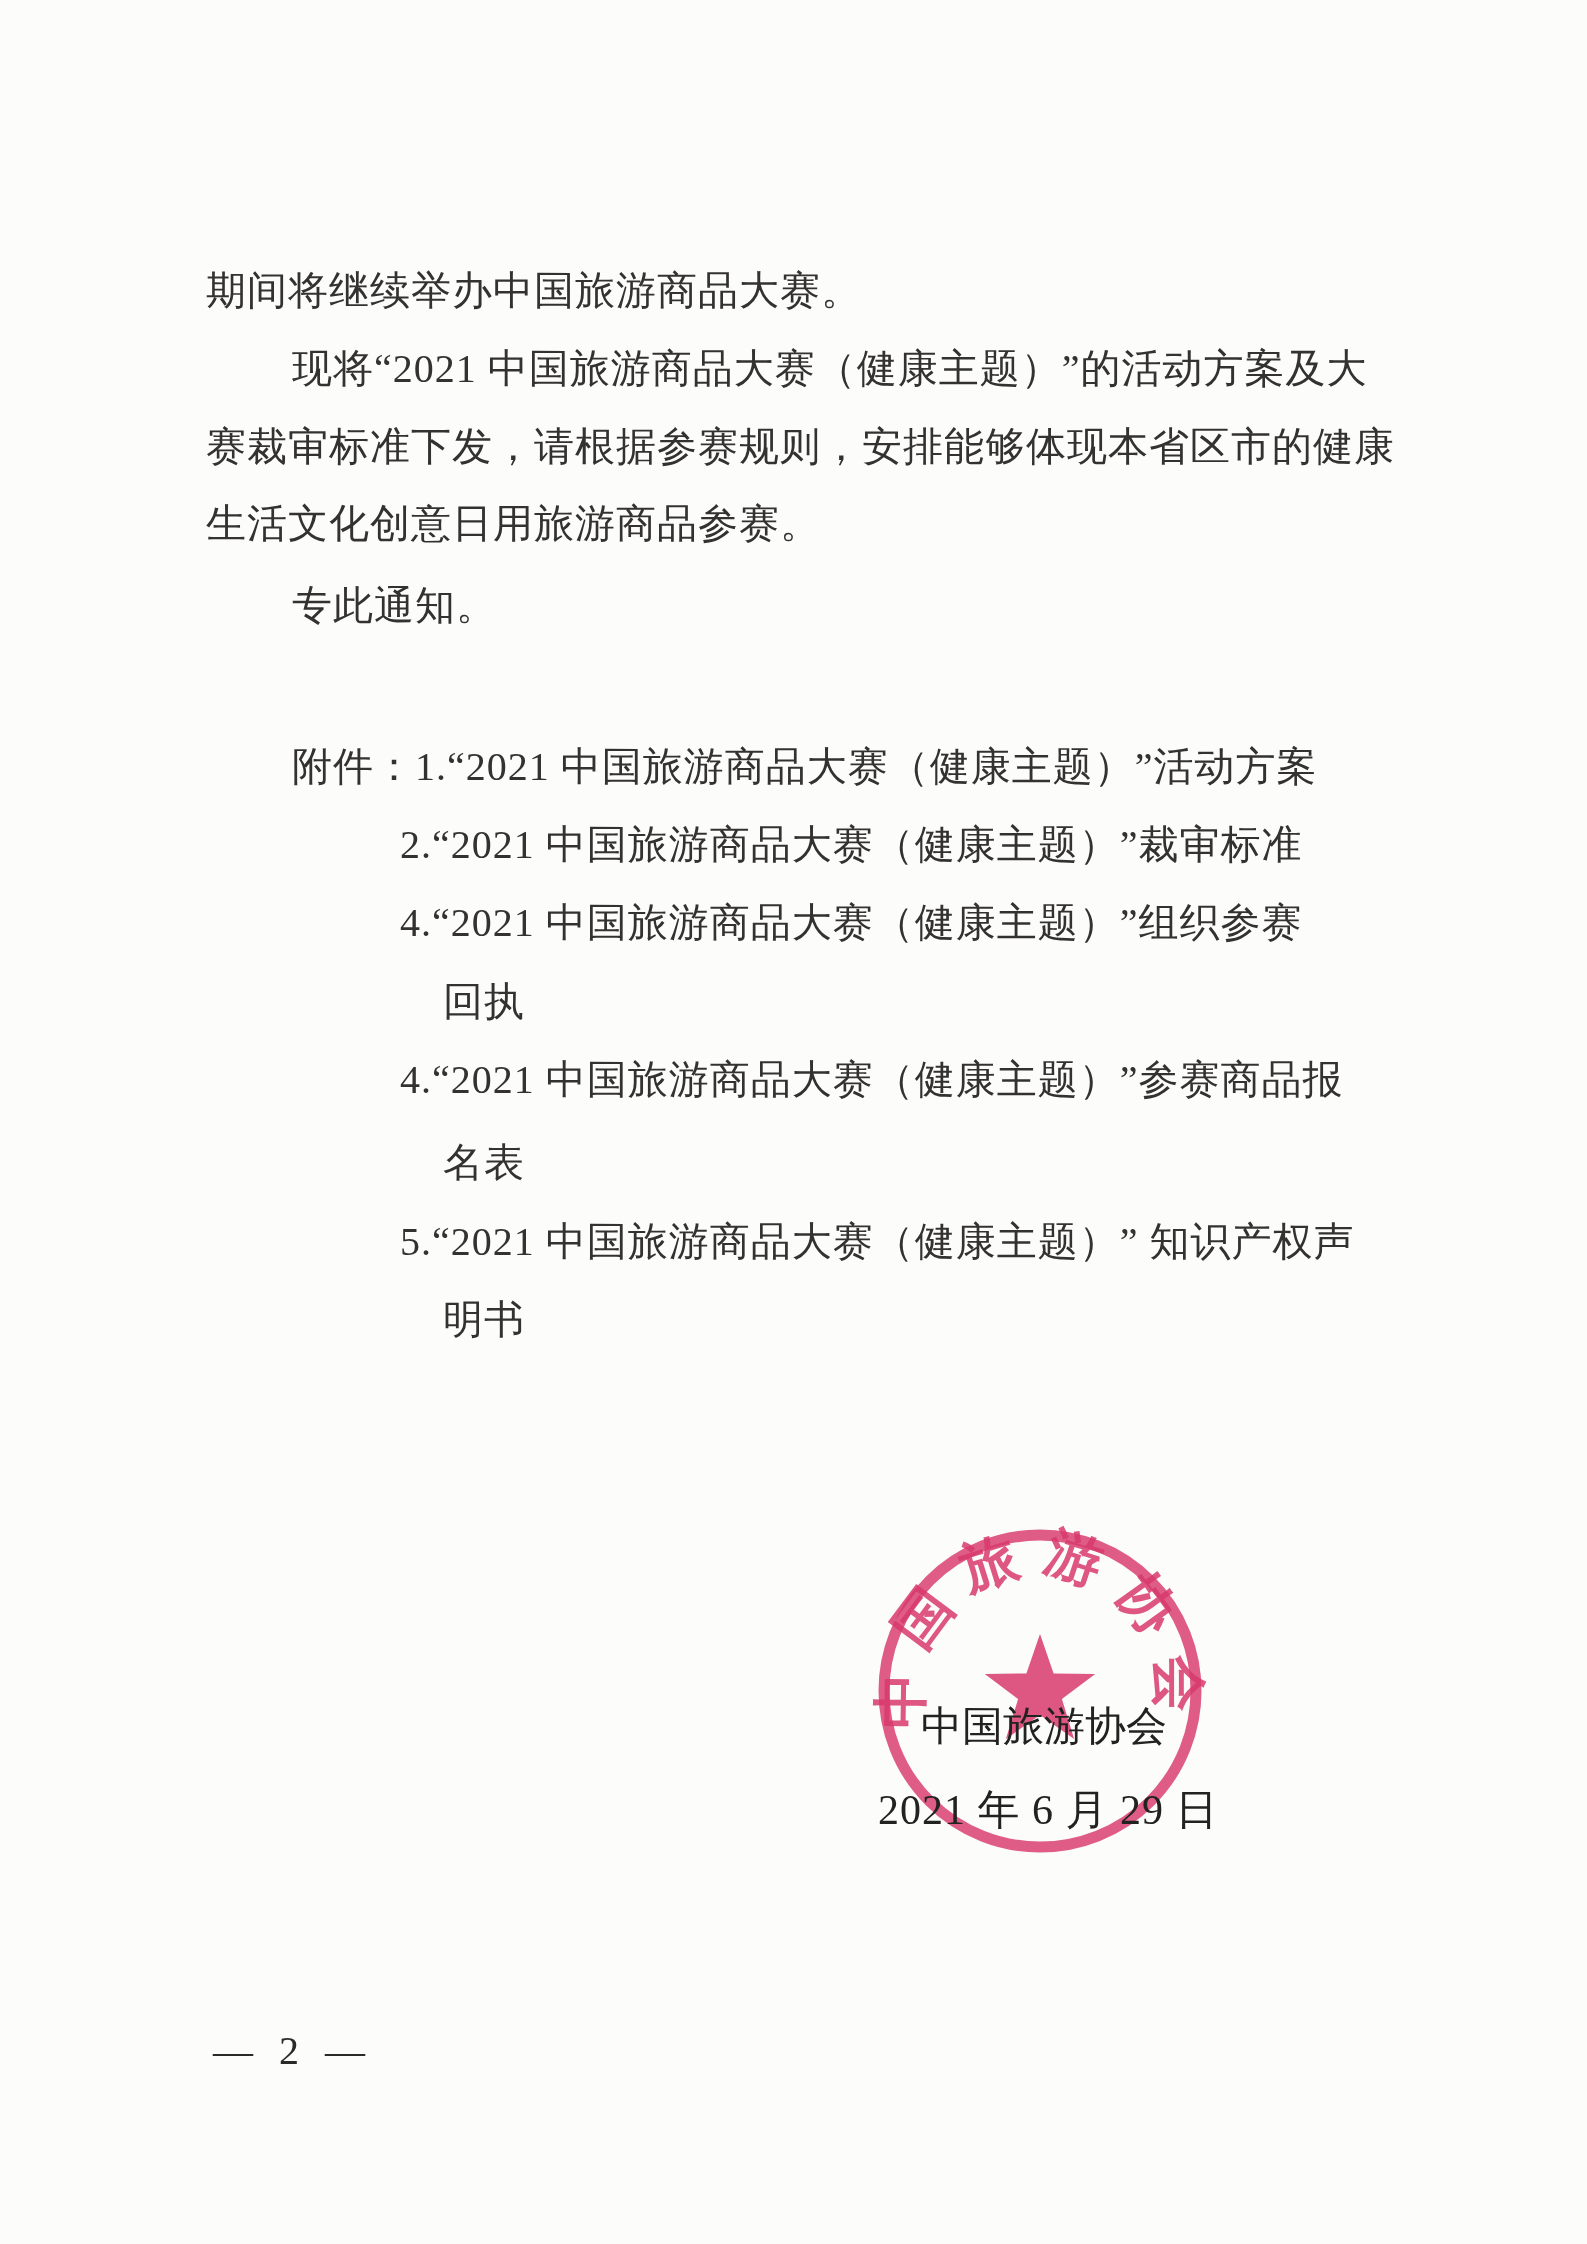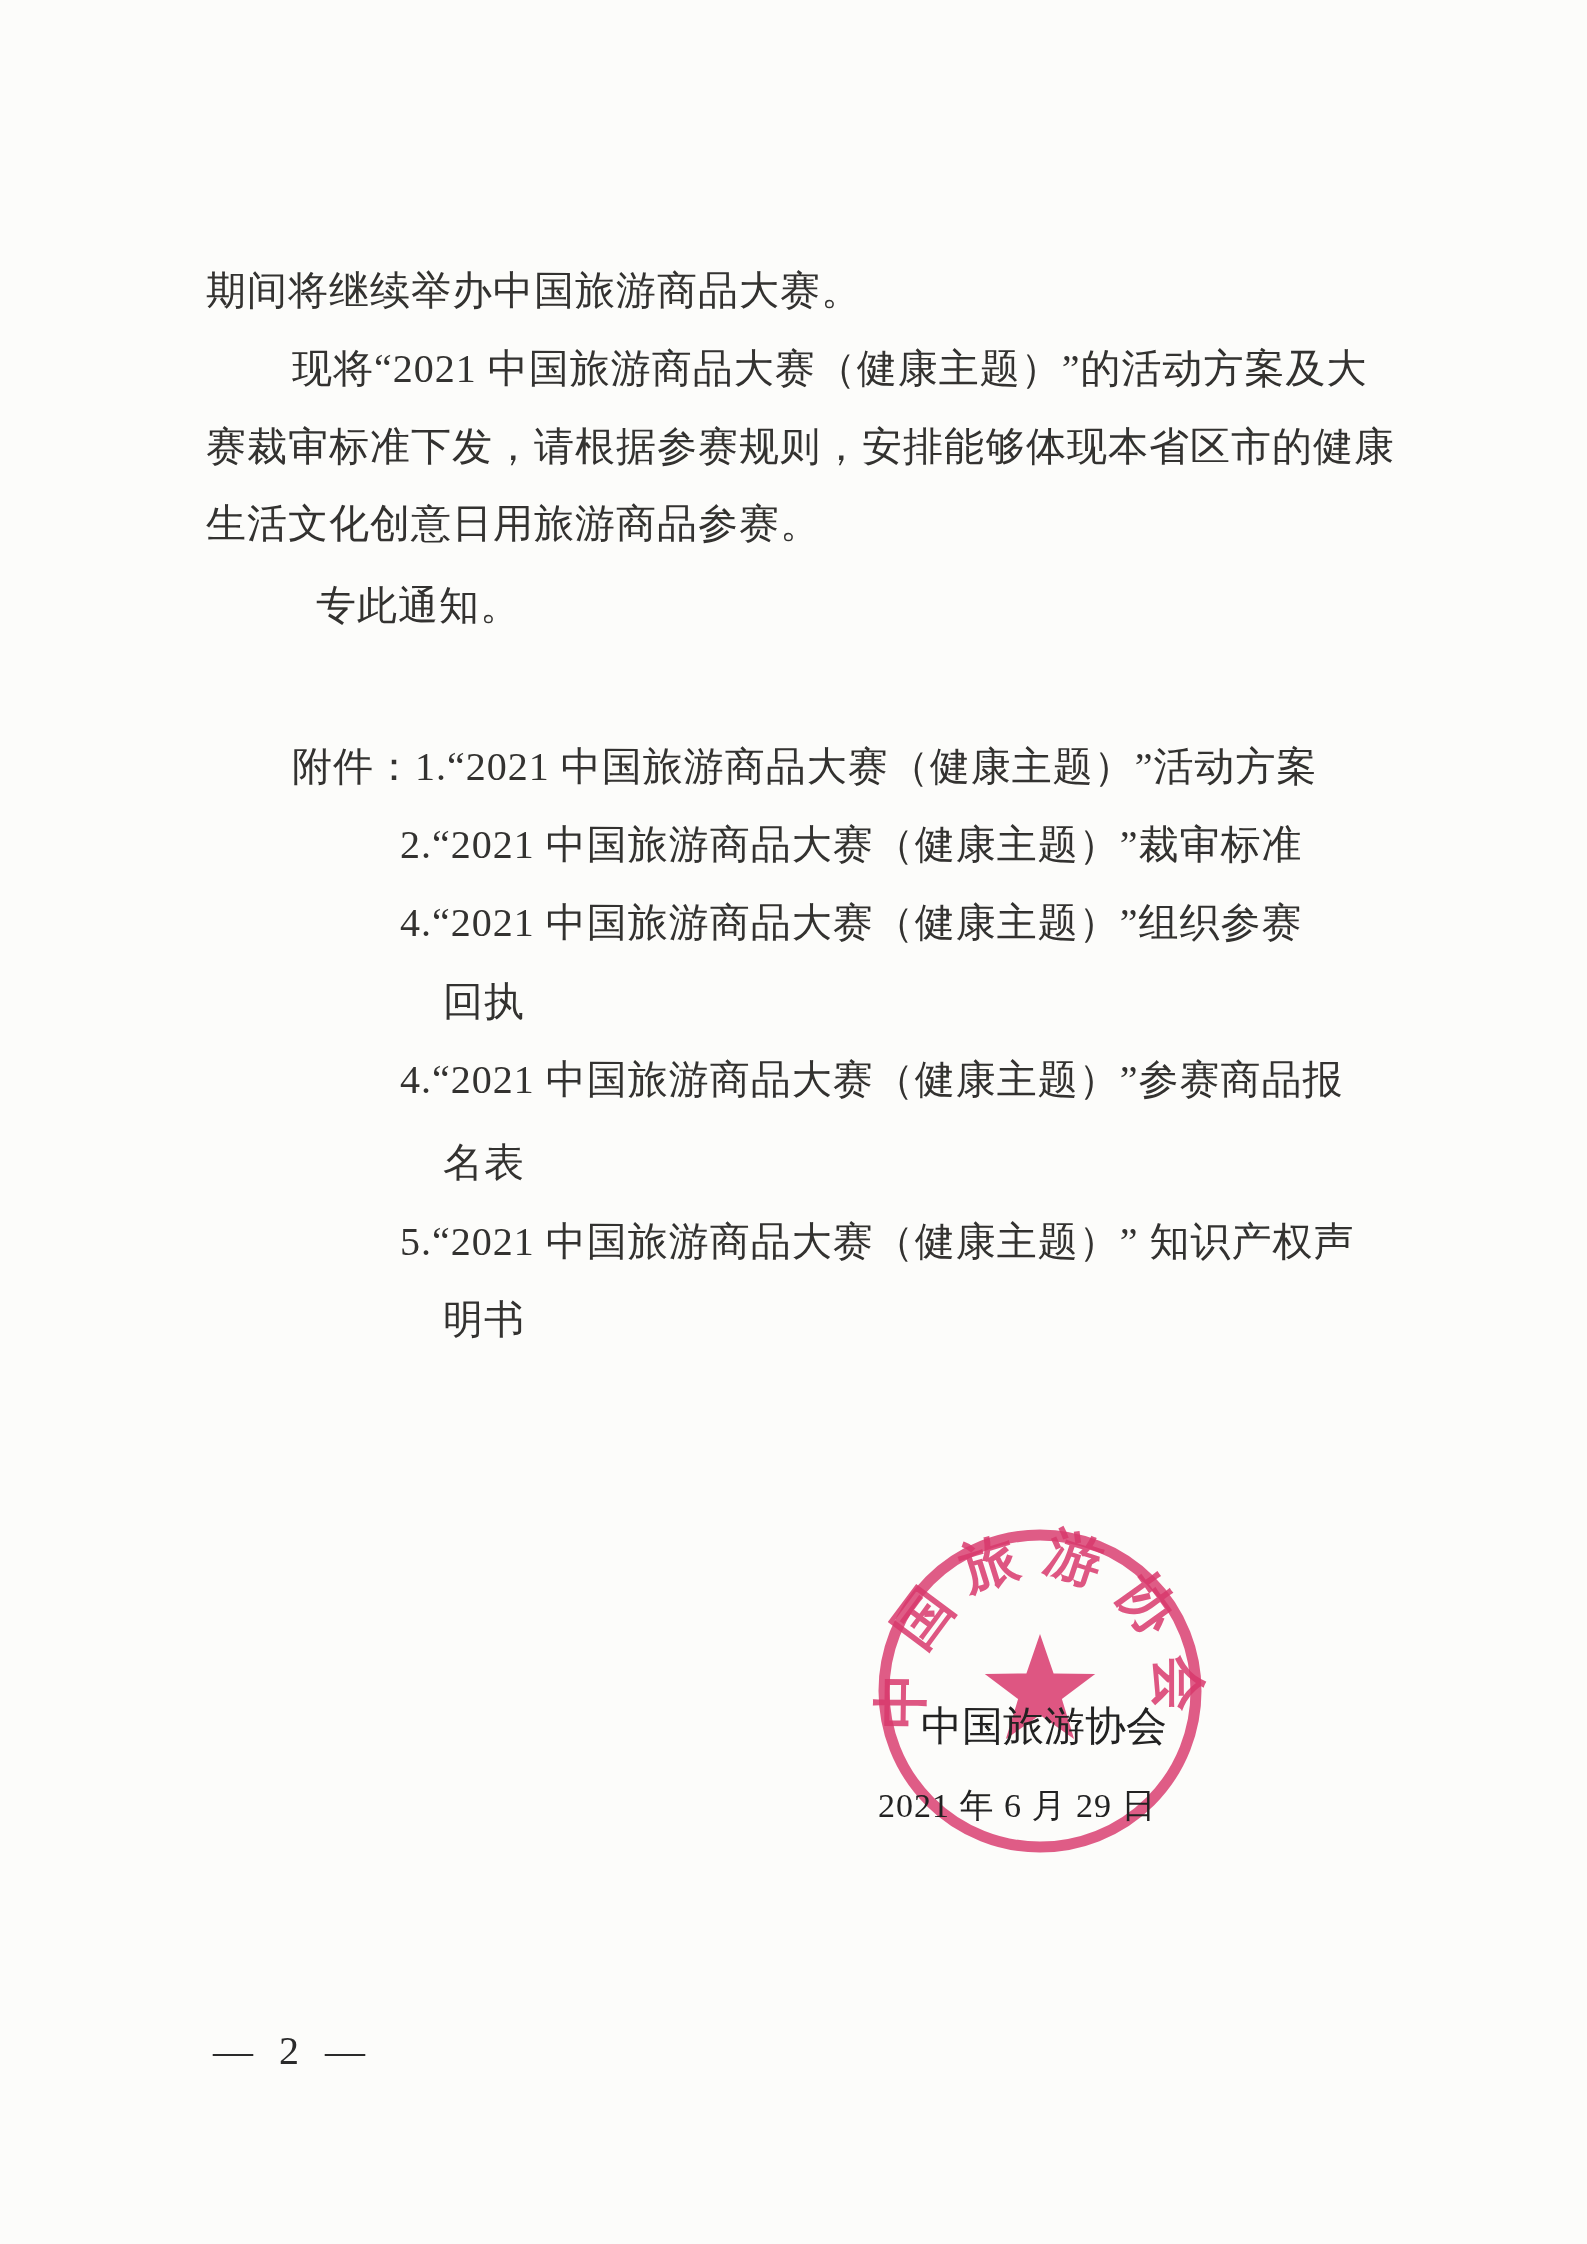--- a/index.html
+++ b/index.html
@@ -24,33 +24,33 @@
     line-height: 1.15;
     white-space: nowrap;
     color: #333230;
     font-weight: 500;
   }
   
   .p1       { left: 206px; top: 268px; }
   .p2-l1    { left: 292px; top: 346px; }
   .p2-l2    { left: 206px; top: 424px; }
   .p2-l3    { left: 206px; top: 501px; }
-  .p3       { left: 292px; top: 583px; margin-left: 24px; }
+  .p3       { left: 292px; top: 583px; }
   
   .att-1    { left: 292px; top: 744px; }
   .att-2    { left: 400px; top: 822px; }
   .att-3    { left: 400px; top: 900px; }
   .att-3b   { left: 443px; top: 979px; }
   .att-4    { left: 400px; top: 1057px; text-align: right; }
   .att-4b   { left: 443px; top: 1140px; }
   .att-5    { left: 400px; top: 1219px; }
   .att-5b   { left: 443px; top: 1297px; }
   
   .sig-org  { left: 921px; top: 1703px; font-size: 41px; letter-spacing: 0px; color: #222; }
-  .sig-date { left: 878px; top: 1786px; font-size: 34px; letter-spacing: 1px; color: #222; }
+  .sig-date { left: 878px; top: 1786px; font-size: 42px; letter-spacing: 1px; color: #222; }
   
   .page-num { left: 213px; top: 2028px; font-size: 40px; letter-spacing: 8px; color: #2a2a2a; }
   
   .seal {
     position: absolute;
     left: 865px;
     top: 1518px;
     width: 350px;
     height: 350px;
     pointer-events: none;

